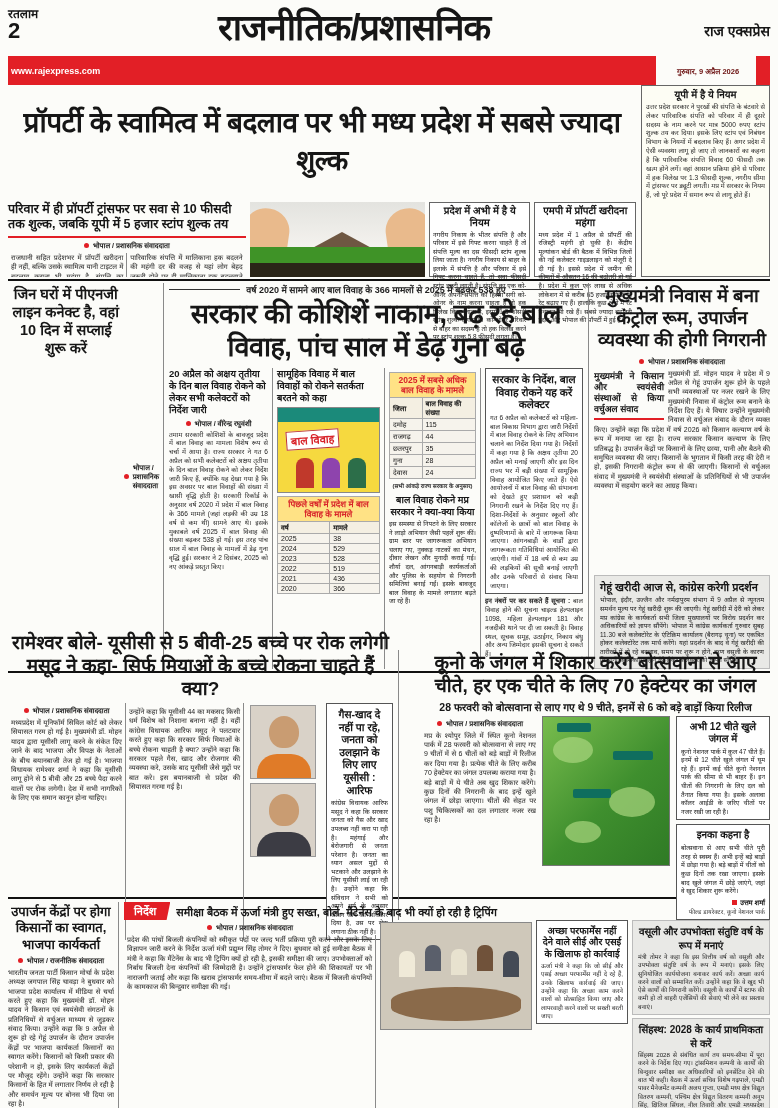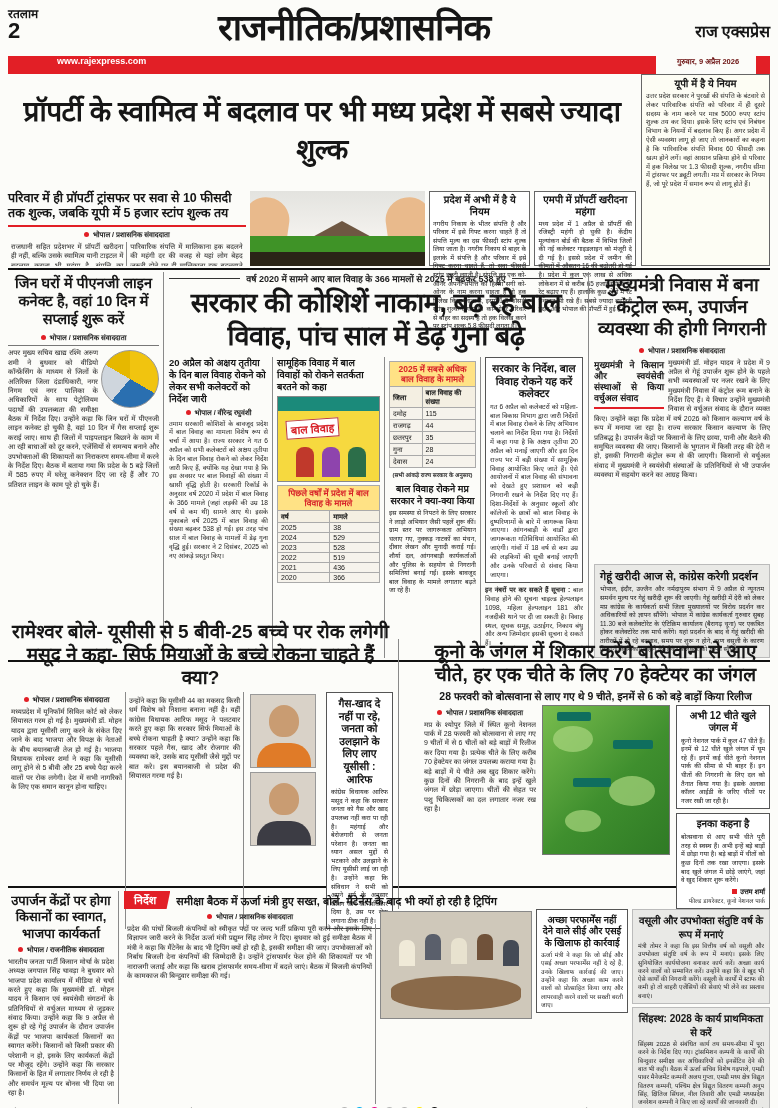--- a/index.html
+++ b/index.html
@@ -6,22 +6,22 @@
   .page{width:778px;height:1108px;margin:0 auto;background:#fcfcf9;position:relative;
         font-family:"Liberation Sans","DejaVu Sans",sans-serif;color:#161616;overflow:hidden;
         box-sizing:border-box;padding:4px 8px 0 8px;}
   *{box-sizing:border-box;}
   
   .mast{display:flex;align-items:flex-start;height:50px;position:relative;}
   .mast-left{width:90px;padding-top:4px;}
   .mast-city{font-size:12px;font-weight:bold;line-height:1;}
   .mast-page{font-size:22px;font-weight:bold;line-height:1;}
   .mast-section{flex:1;text-align:center;font-size:36px;font-weight:bold;letter-spacing:-1px;line-height:48px;}
-  .mast-brand{width:160px;text-align:right;font-size:16px;font-weight:bold;padding-top:20px;line-height:1;font-family:Liberation Serif, serif;}
-  .redbar{height:18px;display:flex;align-items:flex-start;position:relative;margin-top:2px;padding-left:46px;}
+  .mast-brand{width:160px;text-align:right;font-size:14px;font-weight:bold;padding-top:20px;line-height:1;}
+  .redbar{height:29px;display:flex;align-items:center;position:relative;margin-top:2px;}
   .redbar .bar{position:absolute;left:0;top:0;height:100%;width:648px;background:#e21f26;}
   .redbar .site{position:relative;color:#fff;font-size:9px;font-weight:bold;padding-left:3px;}
   .redbar .date{position:absolute;left:650px;width:100px;text-align:center;font-size:7.5px;font-weight:bold;color:#6b1111;}
   .redbar .endblock{position:absolute;right:0;top:0;width:14px;height:100%;background:#e21f26;}
   
   .byline{display:flex;align-items:center;justify-content:center;gap:4px;font-size:7px;font-weight:bold;color:#222;margin:3px 0;}
   .byline .dot{width:5px;height:5px;border-radius:50%;background:#e21f26;flex:0 0 auto;}
   .bodytext{font-size:7px;line-height:1.34;text-align:justify;color:#1d1d1d;overflow:hidden;}
   .thinrule{border-top:1px solid #777;}
   .vline{border-right:1px solid #8a8a8a;}
@@ -46,21 +46,21 @@
   .win{position:absolute;width:12px;height:10px;background:#efe6d2;border:1px solid #5c4a38;}
   .grass{position:absolute;left:0;bottom:14px;width:100%;height:16px;background:#3f9327;}
   .soil{position:absolute;left:0;bottom:0;width:100%;height:14px;background:#2a2417;}
   .s1-box{width:104px;margin-left:4px;padding:2px 3px;border:1px solid #666;background:#fff;}
   .s1-boxtitle{font-size:10px;font-weight:bold;text-align:center;line-height:1.2;margin-bottom:2px;}
   .s1-box .bodytext{font-size:6.4px;}
   .s1-rail{width:132px;margin-left:5px;border:1px solid #666;background:#fdfdf4;padding:3px 4px;}
   .s1-rail .bodytext{font-size:6.6px;}
   
   .band2{height:392px;display:flex;border-bottom:2.5px solid #111;padding:2px 0;}
-  .b2-left{width:156px;padding-right:4px;display:flex;flex-direction:column;}
+  .b2-left{width:156px;padding-right:4px;display:flex;}
   .b2-left h3{font-size:14.5px;font-weight:bold;text-align:center;line-height:1.25;margin:2px 0;}
   .png-circle{float:right;width:58px;height:58px;border-radius:50%;margin:2px 0 2px 3px;
               background:conic-gradient(#f1c40f 0 120deg,#2a6fb0 120deg 220deg,#cfd6dd 220deg 300deg,#e6b800 300deg);border:1px solid #999;}
   .b2-center{width:424px;padding:0 5px;display:flex;flex-direction:column;}
   .kicker{display:flex;align-items:center;gap:6px;font-size:9px;font-weight:bold;color:#222;}
   .kicker:before,.kicker:after{content:"";flex:1;border-top:1.5px solid #333;}
   .b2-headline{font-size:27px;font-weight:bold;text-align:center;line-height:33px;letter-spacing:-0.5px;margin:2px 0;}
   .b2-cols{flex:1;display:flex;min-height:0;margin-top:2px;}
   .b2-colA{width:104px;padding-right:4px;}
   .b2-colB{width:112px;padding:0 4px;}

